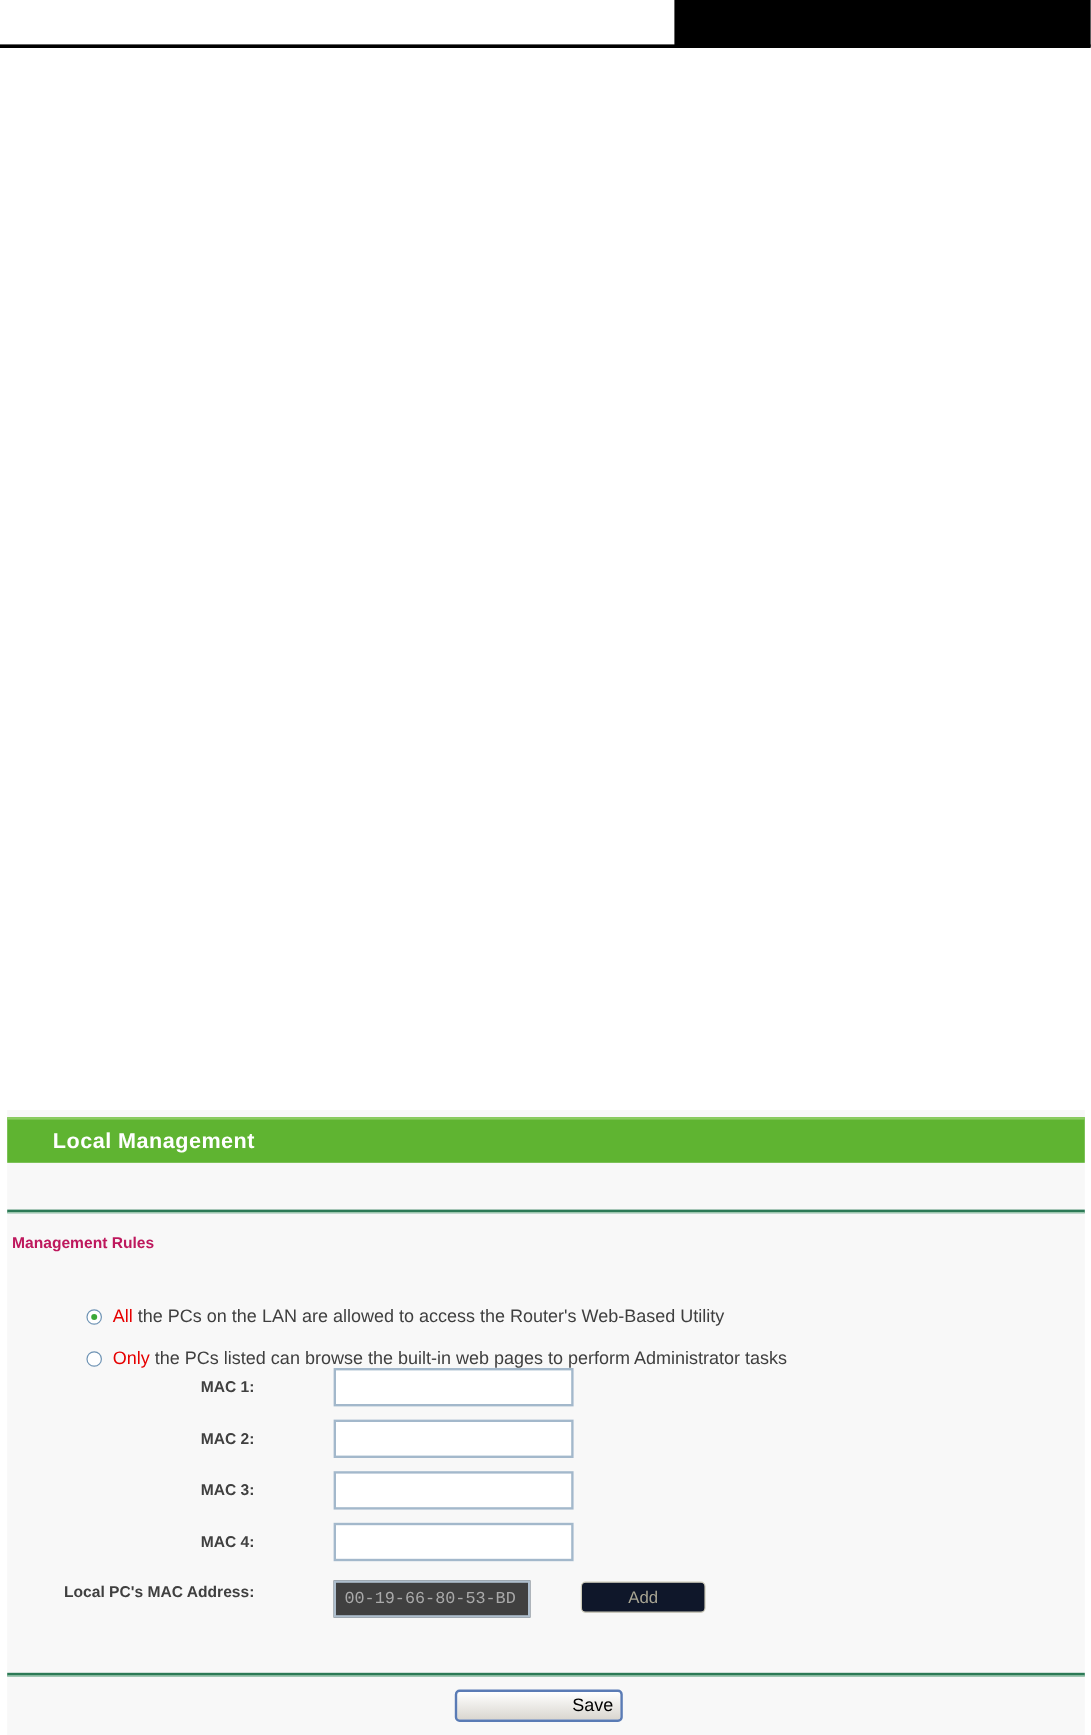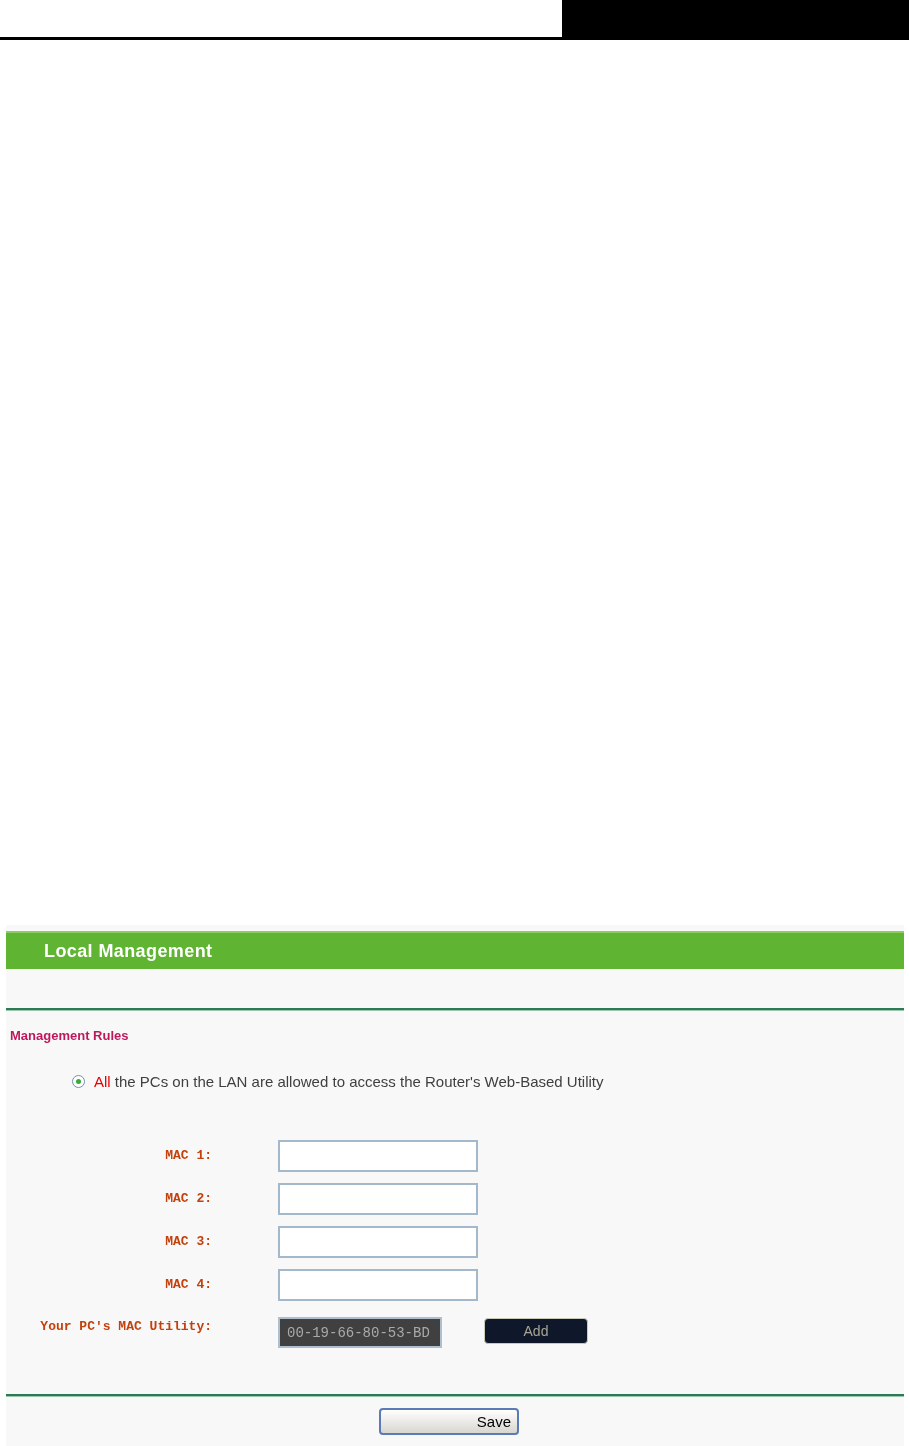--- a/index.html
+++ b/index.html
@@ -28,38 +28,38 @@
   .sep {
     position:absolute; left:0; width:100%; height:2px;
     background:var(--separator-green,#2c7a56);
     border-bottom:1px solid #9cc7ae;
   }
   .sep-top    { top:83px; }
   .sep-bottom { top:469px; }
 
   .section-label { position:absolute; left:4px; top:103px; font-size:13px; font-weight:bold; color:#be185d; }
 
-  .option-row { position:absolute; left:66px; height:16px; display:flex; align-items:center; gap:9px; }
+  .option-row { position:absolute; left:66px; height:16px; display:flex; align-items:center; gap:9px;margin-top:16px; }
   .option-row.row-all  { top:148px; }
   .option-row.row-only { top:183px; }
   .radio {
     flex:none; width:13px; height:13px; box-sizing:border-box;
     border:1px solid #6e93b4; border-radius:50%; background:#fff; position:relative;
     cursor:default;
   }
   .radio.selected::after {
     content:""; position:absolute; left:3px; top:3px; width:5px; height:5px;
     border-radius:50%; background:#3ba837;
   }
   .option-text { font-size:15px; color:#3f3f3f; white-space:nowrap; }
   .hl { color:var(--highlight-red,#e60000); }
 
   .field-label {
     position:absolute; left:0; width:206px; text-align:right;
-    font-size:13px; font-weight:bold; color:#c2410c; line-height:14px;font-family:Liberation Mono, monospace;
+    font-size:13px; font-weight:bold; color:#404040; line-height:14px;
   }
   .lbl-1 { top:224px; } .lbl-2 { top:267px; } .lbl-3 { top:310px; } .lbl-4 { top:353px; }
   .lbl-pc { top:395px; }
 
   .mac-input {
     position:absolute; left:272px; width:200px; height:32px; box-sizing:border-box;
     border:2px solid #a3b8cb; background:#ffffff;
     font-family:"Liberation Sans", sans-serif; font-size:14px; padding:0 6px; color:#333;
   }
   .in-1 { top:215px; } .in-2 { top:258px; } .in-3 { top:301px; } .in-4 { top:344px; }
@@ -96,33 +96,37 @@
 
   <div class="sep sep-top"></div>
 
   <div class="section-label">Management Rules</div>
 
   <div class="option-row row-all">
     <span class="radio selected"></span>
     <span class="option-text"><span class="hl">All</span><span> the PCs on the LAN are allowed to access the Router's Web-Based Utility</span></span>
   </div>
 
+  <div class="option-row row-only">
+    <span class="radio"></span>
+    <span class="option-text"><span class="hl">Only</span><span> the PCs listed can browse the built-in web pages to perform Administrator tasks</span></span>
+  </div>
 
   <div class="field-label lbl-1">MAC 1:</div>
   <input class="mac-input in-1" type="text" value="" style="">
 
   <div class="field-label lbl-2">MAC 2:</div>
   <input class="mac-input in-2" type="text" value="" style="">
 
   <div class="field-label lbl-3">MAC 3:</div>
   <input class="mac-input in-3" type="text" value="" style="">
 
   <div class="field-label lbl-4">MAC 4:</div>
   <input class="mac-input in-4" type="text" value="" style="">
 
-  <div class="field-label lbl-pc">Your PC's MAC Utility:</div>
+  <div class="field-label lbl-pc">Local PC's MAC Address:</div>
   <input class="pcmac-input" type="text" value="00-19-66-80-53-BD" style="">
   <button class="add-btn">Add</button>
 
   <div class="sep sep-bottom"></div>
 
   <button class="save-btn">Save</button>
 </div>
 
 </body></html>

